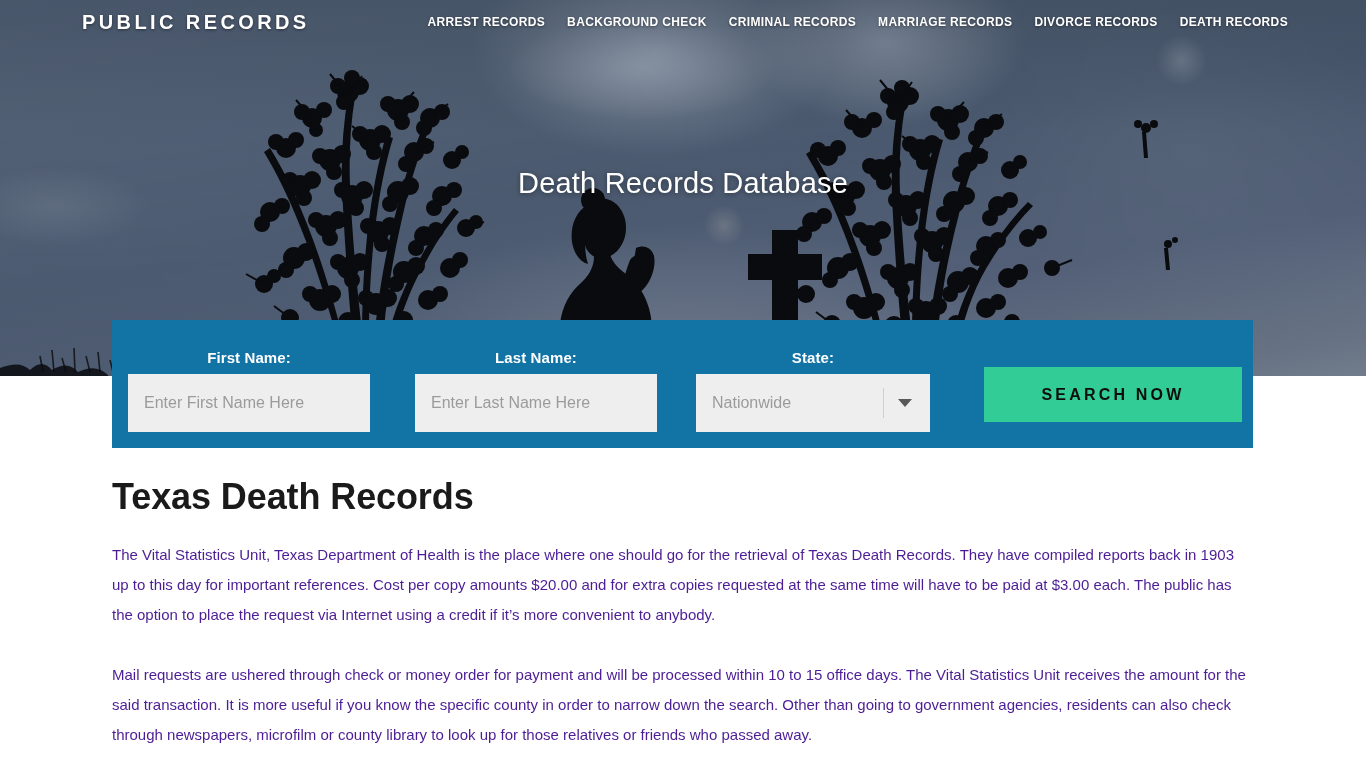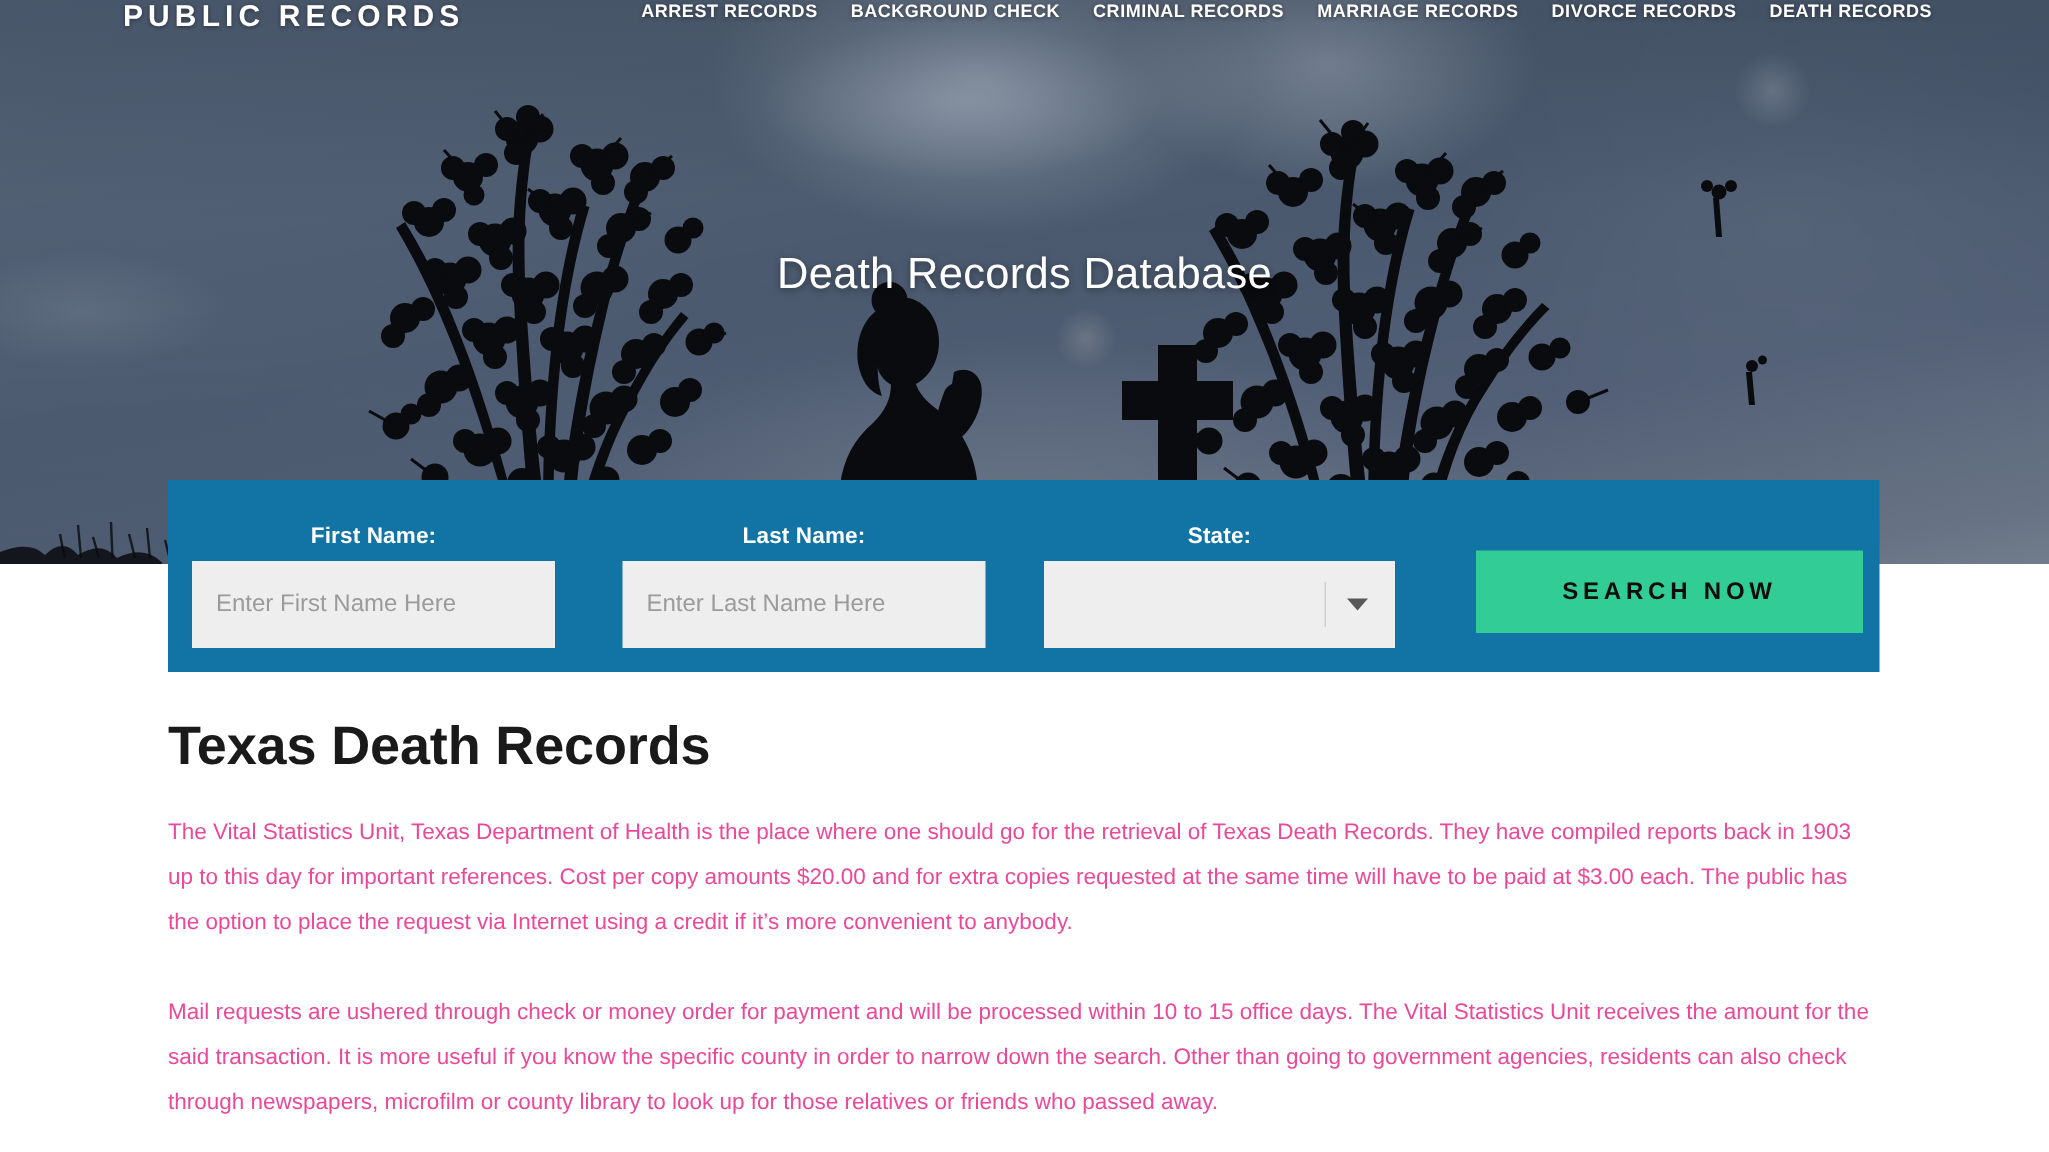--- a/index.html
+++ b/index.html
@@ -53,21 +53,21 @@
   .hero-silhouette { position: absolute; inset: 0; }
   .hero-silhouette svg { display: block; width: 1366px; height: 376px; }
 
   
   .site-header {
     position: absolute;
     top: 0; left: 0;
     width: 1366px;
     height: 44px;
     display: flex;
-    align-items: flex-start;
+    align-items: center;
     z-index: 40;
   }
   .logo {
     margin-left: 82px;
     color: #ffffff;
     font-size: 20px;
     font-weight: 700;
     letter-spacing: 3.4px;
     white-space: nowrap;
     text-shadow: 0 1px 3px rgba(0,0,0,0.45);
@@ -202,21 +202,21 @@
   .content-title {
     font-size: 36px;
     font-weight: 700;
     color: #1a1a1a;
     letter-spacing: -0.1px;
     margin-bottom: 22px;
   }
   .content-para {
     font-size: 15px;
     line-height: 30px;
-    color: #ec4899;
+    color: #4c1d95;
     margin-bottom: 30px;
   }
 </style>
 </head>
 <body>
 
 <div class="page">
 
   <div class="hero">
     <div class="hero-sky"></div>
@@ -491,20 +491,21 @@
       </div>
 
       <div class="field field-last">
         <span class="field-label">Last Name:</span>
         <input class="text-input" type="text" placeholder="Enter Last Name Here" style="">
       </div>
 
       <div class="field field-state">
         <span class="field-label">State:</span>
         <div class="select-wrap">
+          <span class="select-value">Nationwide</span>
           <span class="select-divider"></span>
           <span class="select-arrow"></span>
         </div>
       </div>
 
       <button class="search-button">SEARCH NOW</button>
     </div>
   </section>
 
   <main class="content">

